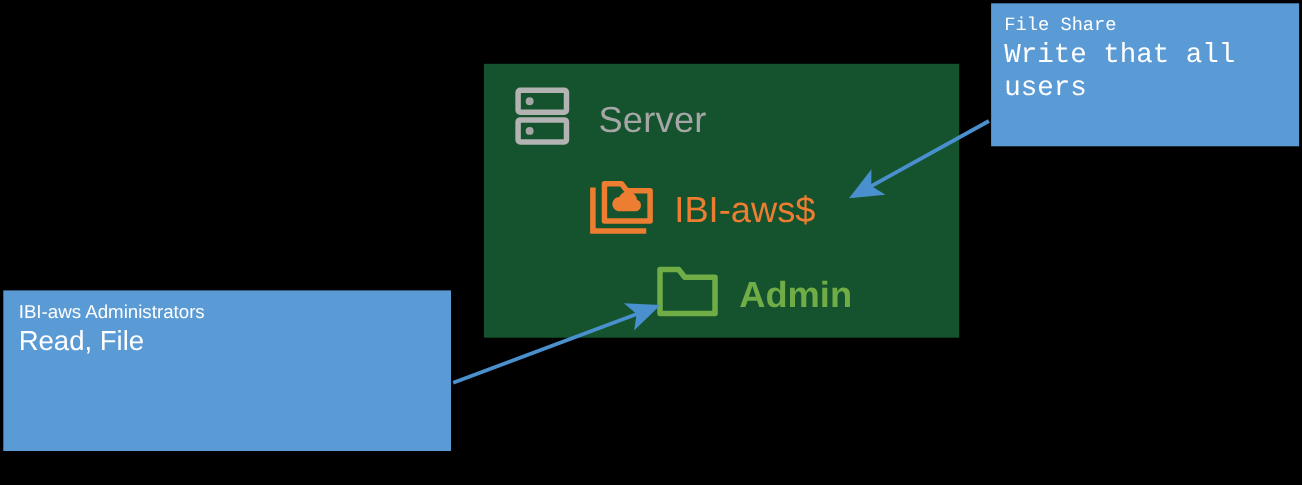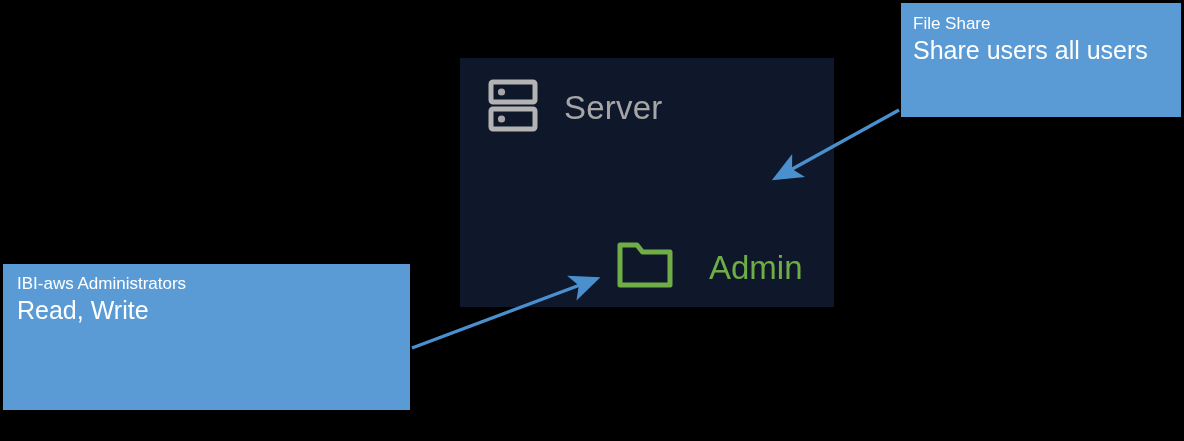--- a/index.html
+++ b/index.html
@@ -12,25 +12,25 @@
     width: 1184px;
     height: 441px;
     background: #000000;
     overflow: hidden;
     font-family: "Liberation Sans", sans-serif;
   }
 
   
   .server-panel {
     position: absolute;
-    left: 460px;
+    left: 440px;
     top: 58px;
-    width: 374px;
+    width: 432px;
     height: 249px;
-    background: #0f172a;
+    background: #14532d;
   }
 
   .server-row {
     position: absolute;
     left: 28px;
     top: 20px;
     display: flex;
     align-items: center;
   }
   .server-label {
@@ -58,40 +58,41 @@
   }
 
   .admin-row {
     position: absolute;
     left: 156px;
     top: 182px;
     display: flex;
     align-items: center;
   }
   .admin-label {
-    margin-left: 35px;
+    margin-left: 18px;
     font-size: 33px;
     color: #70AD47;
-    font-weight: 400;
+    font-weight: 700;
     line-height: 1;
   }
 
   
   .callout {
     position: absolute;
     background: #5B9BD5;
     box-sizing: border-box;
     color: #FFFFFF;
   }
   .callout-tr {
     left: 901px;
     top: 3px;
     width: 280px;
-    height: 114px;
+    height: 130px;
     padding: 10px 12px 0 12px;
+    font-family: Liberation Mono, monospace;
   }
   .callout-bl {
     left: 3px;
     top: 264px;
     width: 407px;
     height: 146px;
     padding: 9px 14px 0 14px;
   }
   .callout .small {
     font-size: 17px;
@@ -129,20 +130,33 @@
         <svg width="50" height="55" viewBox="0 0 50 55" xmlns="http://www.w3.org/2000/svg">
           <rect x="3" y="4" width="44" height="20" rx="2" ry="2" fill="none" stroke="#B3B3B3" stroke-width="5"></rect>
           <circle cx="13.5" cy="14" r="3.6" fill="#A6A6A6"></circle>
           <rect x="3" y="31" width="44" height="20" rx="2" ry="2" fill="none" stroke="#B3B3B3" stroke-width="5"></rect>
           <circle cx="13.5" cy="41" r="3.6" fill="#A6A6A6"></circle>
         </svg>
       </span>
       <span class="server-label">Server</span>
     </div>
 
+    <div class="share-row">
+      <span>
+        <svg width="62" height="55" viewBox="0 0 62 55" xmlns="http://www.w3.org/2000/svg">
+
+          <path d="M4 13 L4 50 L50 50" fill="none" stroke="#ED7D31" stroke-width="5" stroke-linecap="square" stroke-linejoin="miter"></path>
+
+          <path d="M14.5 7 L30 7 L35 13.5 L56 13.5 L56 41 L14.5 41 Z" fill="none" stroke="#ED7D31" stroke-width="5" stroke-linejoin="round"></path>
+
+          <path d="M27 32 a6.5 6.5 0 0 1 0.9 -12.9 a8.6 8.6 0 0 1 16.2 2.4 a5.5 5.5 0 0 1 -0.6 10.5 Z" fill="#ED7D31"></path>
+        </svg>
+      </span>
+      <span class="share-label">IBI-aws$</span>
+    </div>
 
     <div class="admin-row">
       <span>
         <svg width="58" height="50" viewBox="0 0 58 50" xmlns="http://www.w3.org/2000/svg">
           <path d="M4 5 L21 5 L26.5 12 L54 12 L54 45 L4 45 Z" fill="none" stroke="#70AD47" stroke-width="5" stroke-linejoin="round"></path>
         </svg>
       </span>
       <span class="admin-label">Admin</span>
     </div>
   </div>
@@ -154,22 +168,22 @@
       </marker>
     </defs>
 
     <line x1="899" y1="110" x2="776" y2="178" stroke="#4A90CE" stroke-width="3.4" marker-end="url(#arrowhead)"></line>
 
     <line x1="412" y1="348" x2="596" y2="279" stroke="#4A90CE" stroke-width="3.4" marker-end="url(#arrowhead)"></line>
   </svg>
 
   <div class="callout callout-tr">
     <div class="small">File Share</div>
-    <div class="big">Share users all users</div>
+    <div class="big">Write that all users</div>
   </div>
 
   <div class="callout callout-bl">
     <div class="small">IBI-aws Administrators</div>
-    <div class="big">Read, Write</div>
+    <div class="big">Read, File</div>
     <div class="spacer"></div>
   </div>
 
 </div>
 
 </body></html>

